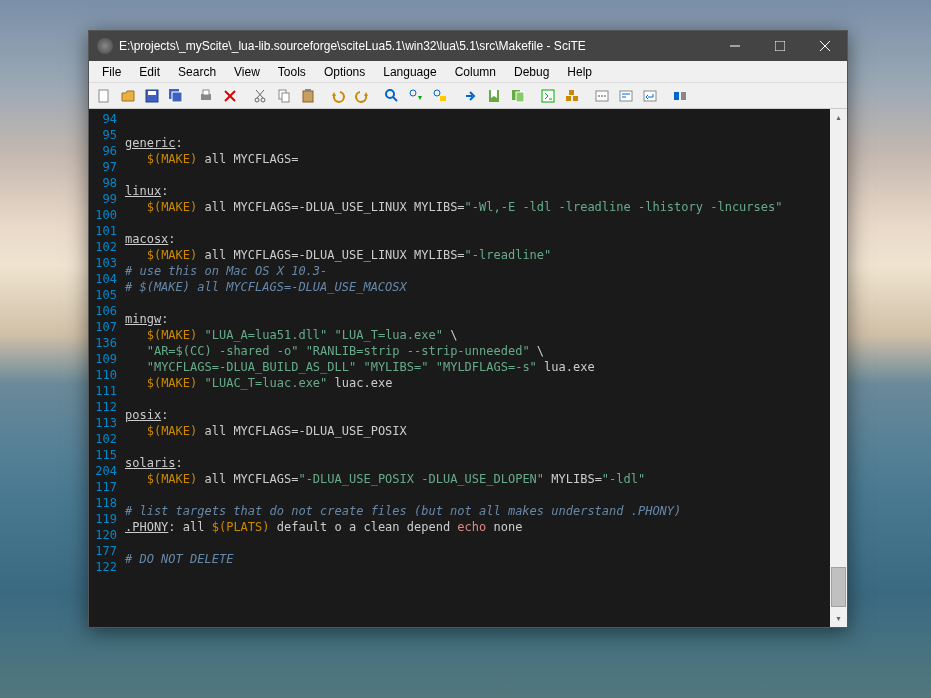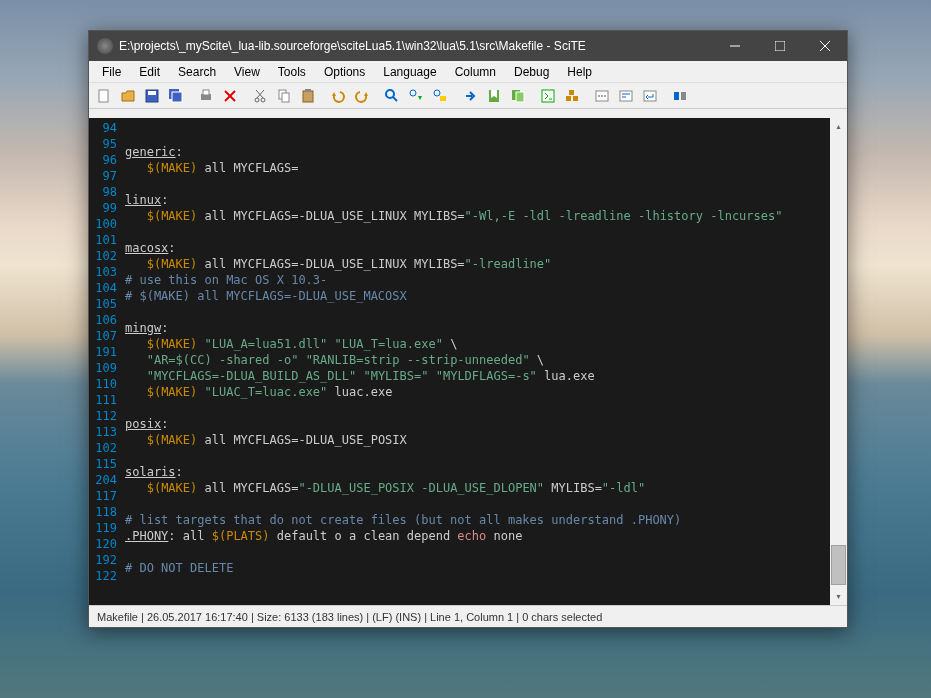--- a/index.html
+++ b/index.html
@@ -39,38 +39,38 @@
     padding-left: 4px; font-size: 12px; border-bottom: 1px solid #ddd;
   }
   .menubar .menu-item { padding: 2px 9px; cursor: pointer; }
   .toolbar {
     height: 26px; background: #f0f0f0; display: flex; align-items: center;
     padding: 0 4px; gap: 2px; border-bottom: 1px solid #ccc;
   }
   .toolbar .tbtn { width: 22px; height: 22px; display:flex; align-items:center; justify-content:center; cursor:pointer; border:1px solid transparent; border-radius:2px;}
   .toolbar .sep { width: 4px; }
   .editor-area {
-    flex: 1; display: flex; background: #737373; position:relative;margin-top:9px;
+    flex: 1; display: flex; background: #737373; position:relative;
   }
   .gutter {
     width: 32px; background: #1a1a1a; color: #0088cc; text-align:right;
     font-family: Consolas, monospace; font-size: 12px; padding-right:4px; padding-top:2px;
     line-height: 16px;
   }
   .code {
     flex:1; background: #1a1a1a; color: #ccc;
     font-family: Consolas, monospace; font-size: 12px; padding-top:10px; padding-left: 4px;
     line-height:16px; white-space: pre;
     overflow: hidden;
   }
   .code .line { height: 16px; display:block; white-space: pre; }
   .t-target { color: #ccc; text-decoration: underline; }
   .t-var { color: #cc8800; }
   .t-str { color: #66aa88; }
-  .t-comment { color: #6688aa; }
+  .t-comment { color: #6688aa; font-style: italic; }
   .t-kw { color: #d88; }
   .scrollbar {
     width: 17px; background: #f0f0f0; display:flex; flex-direction:column;
   }
   .scrollbar .thumb { width: 15px; margin:1px; height: 40px; background:#c0c0c0; border:1px solid #a0a0a0;}
   .scrollbar .arrow { height:17px; display:flex; align-items:center; justify-content:center; font-size:8px; color:#666; cursor:pointer;}
   .scrollbar .track { flex:1; position:relative; }
   .scrollbar .thumb-pos { position:absolute; bottom:2px; left:0;}
   .statusbar {
     height: 22px; background: #f0f0f0; border-top: 1px solid #ccc;
@@ -279,43 +279,40 @@
         <div>98</div>
         <div>99</div>
         <div>100</div>
         <div>101</div>
         <div>102</div>
         <div>103</div>
         <div>104</div>
         <div>105</div>
         <div>106</div>
         <div>107</div>
-        <div>191</div>
+        <div>136</div>
         <div>109</div>
         <div>110</div>
         <div>111</div>
         <div>112</div>
         <div>113</div>
         <div>102</div>
         <div>115</div>
         <div>204</div>
         <div>117</div>
         <div>118</div>
         <div>119</div>
         <div>120</div>
-        <div>192</div>
+        <div>177</div>
         <div>122</div>
       </div>
     <div class="code" id="code"><span class="line"></span><span class="line"><span class="t-target">generic</span>:</span><span class="line">   <span class="t-var">$(MAKE)</span> all MYCFLAGS=</span><span class="line"></span><span class="line"><span class="t-target">linux</span>:</span><span class="line">   <span class="t-var">$(MAKE)</span> all MYCFLAGS=-DLUA_USE_LINUX MYLIBS=<span class="t-str">"-Wl,-E -ldl -lreadline -lhistory -lncurses"</span></span><span class="line"></span><span class="line"><span class="t-target">macosx</span>:</span><span class="line">   <span class="t-var">$(MAKE)</span> all MYCFLAGS=-DLUA_USE_LINUX MYLIBS=<span class="t-str">"-lreadline"</span></span><span class="line"><span class="t-comment"># use this on Mac OS X 10.3-</span></span><span class="line"><span class="t-comment"># $(MAKE) all MYCFLAGS=-DLUA_USE_MACOSX</span></span><span class="line"></span><span class="line"><span class="t-target">mingw</span>:</span><span class="line">   <span class="t-var">$(MAKE)</span> <span class="t-str">"LUA_A=lua51.dll"</span> <span class="t-str">"LUA_T=lua.exe"</span> \</span><span class="line">   <span class="t-str">"AR=$(CC) -shared -o"</span> <span class="t-str">"RANLIB=strip --strip-unneeded"</span> \</span><span class="line">   <span class="t-str">"MYCFLAGS=-DLUA_BUILD_AS_DLL"</span> <span class="t-str">"MYLIBS="</span> <span class="t-str">"MYLDFLAGS=-s"</span> lua.exe</span><span class="line">   <span class="t-var">$(MAKE)</span> <span class="t-str">"LUAC_T=luac.exe"</span> luac.exe</span><span class="line"></span><span class="line"><span class="t-target">posix</span>:</span><span class="line">   <span class="t-var">$(MAKE)</span> all MYCFLAGS=-DLUA_USE_POSIX</span><span class="line"></span><span class="line"><span class="t-target">solaris</span>:</span><span class="line">   <span class="t-var">$(MAKE)</span> all MYCFLAGS=<span class="t-str">"-DLUA_USE_POSIX -DLUA_USE_DLOPEN"</span> MYLIBS=<span class="t-str">"-ldl"</span></span><span class="line"></span><span class="line"><span class="t-comment"># list targets that do not create files (but not all makes understand .PHONY)</span></span><span class="line"><span class="t-target">.PHONY</span>: all <span class="t-var">$(PLATS)</span> default o a clean depend <span class="t-kw">echo</span> none</span><span class="line"></span><span class="line"><span class="t-comment"># DO NOT DELETE</span></span><span class="line"></span></div>
     <div class="scrollbar">
       <div class="arrow">▴</div>
       <div class="track">
         <div class="thumb thumb-pos"></div>
       </div>
       <div class="arrow">▾</div>
     </div>
   </div>
 
-  <div class="statusbar">
-    <span>Makefile | 26.05.2017 16:17:40  |  Size: 6133 (183 lines)  |  (LF)  (INS)  |  Line 1, Column 1  |  0 chars selected</span>
-  </div>
 
 </div>
 
 </body></html>

